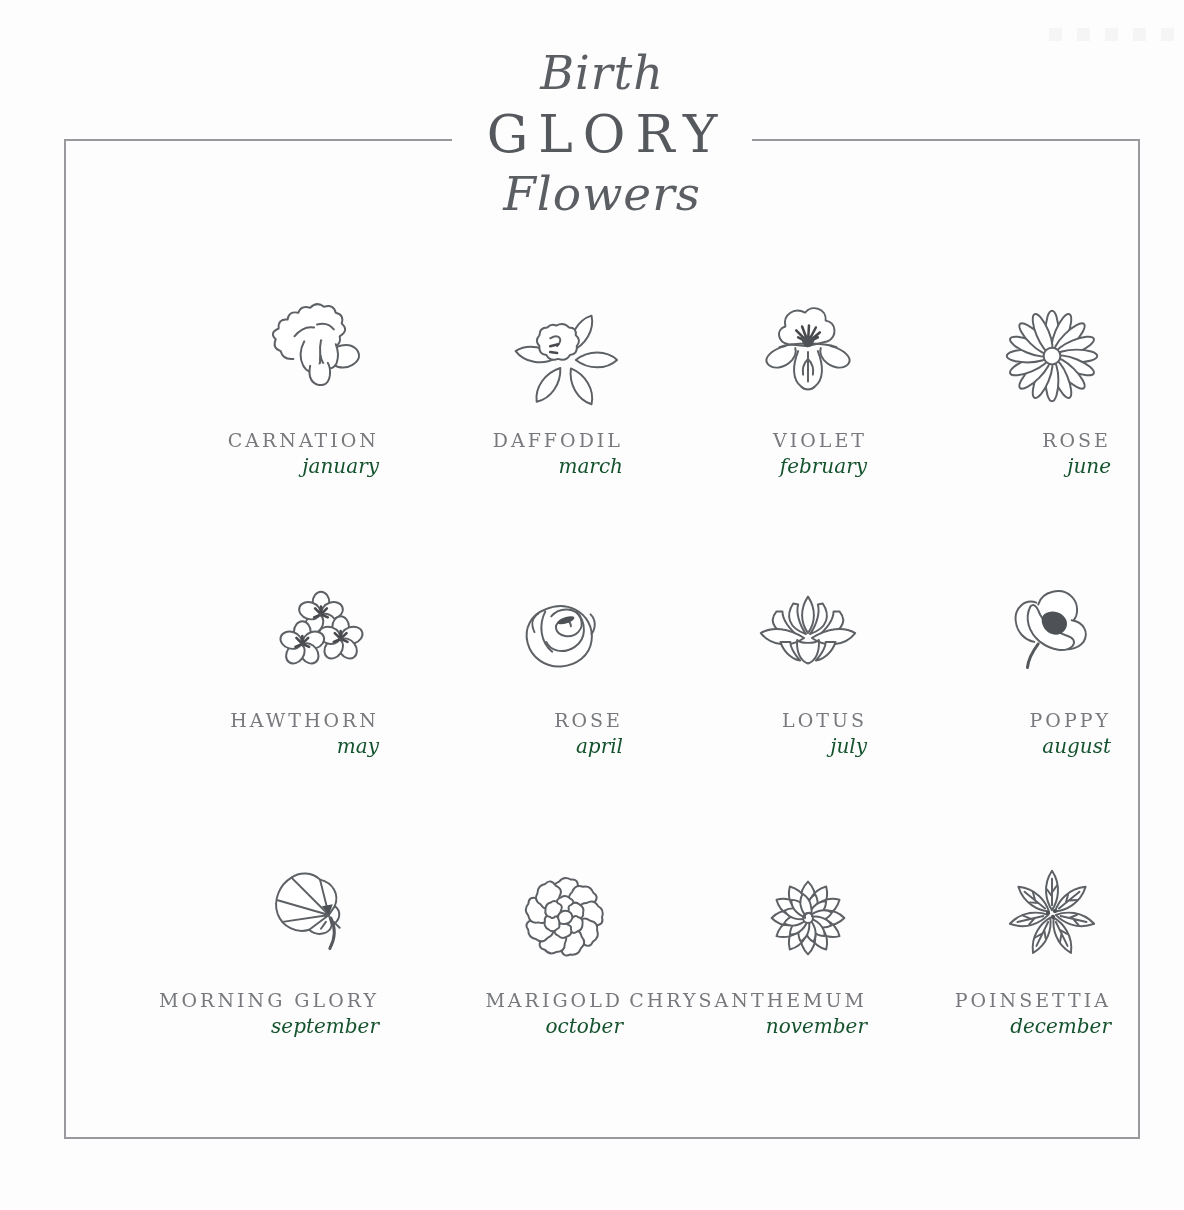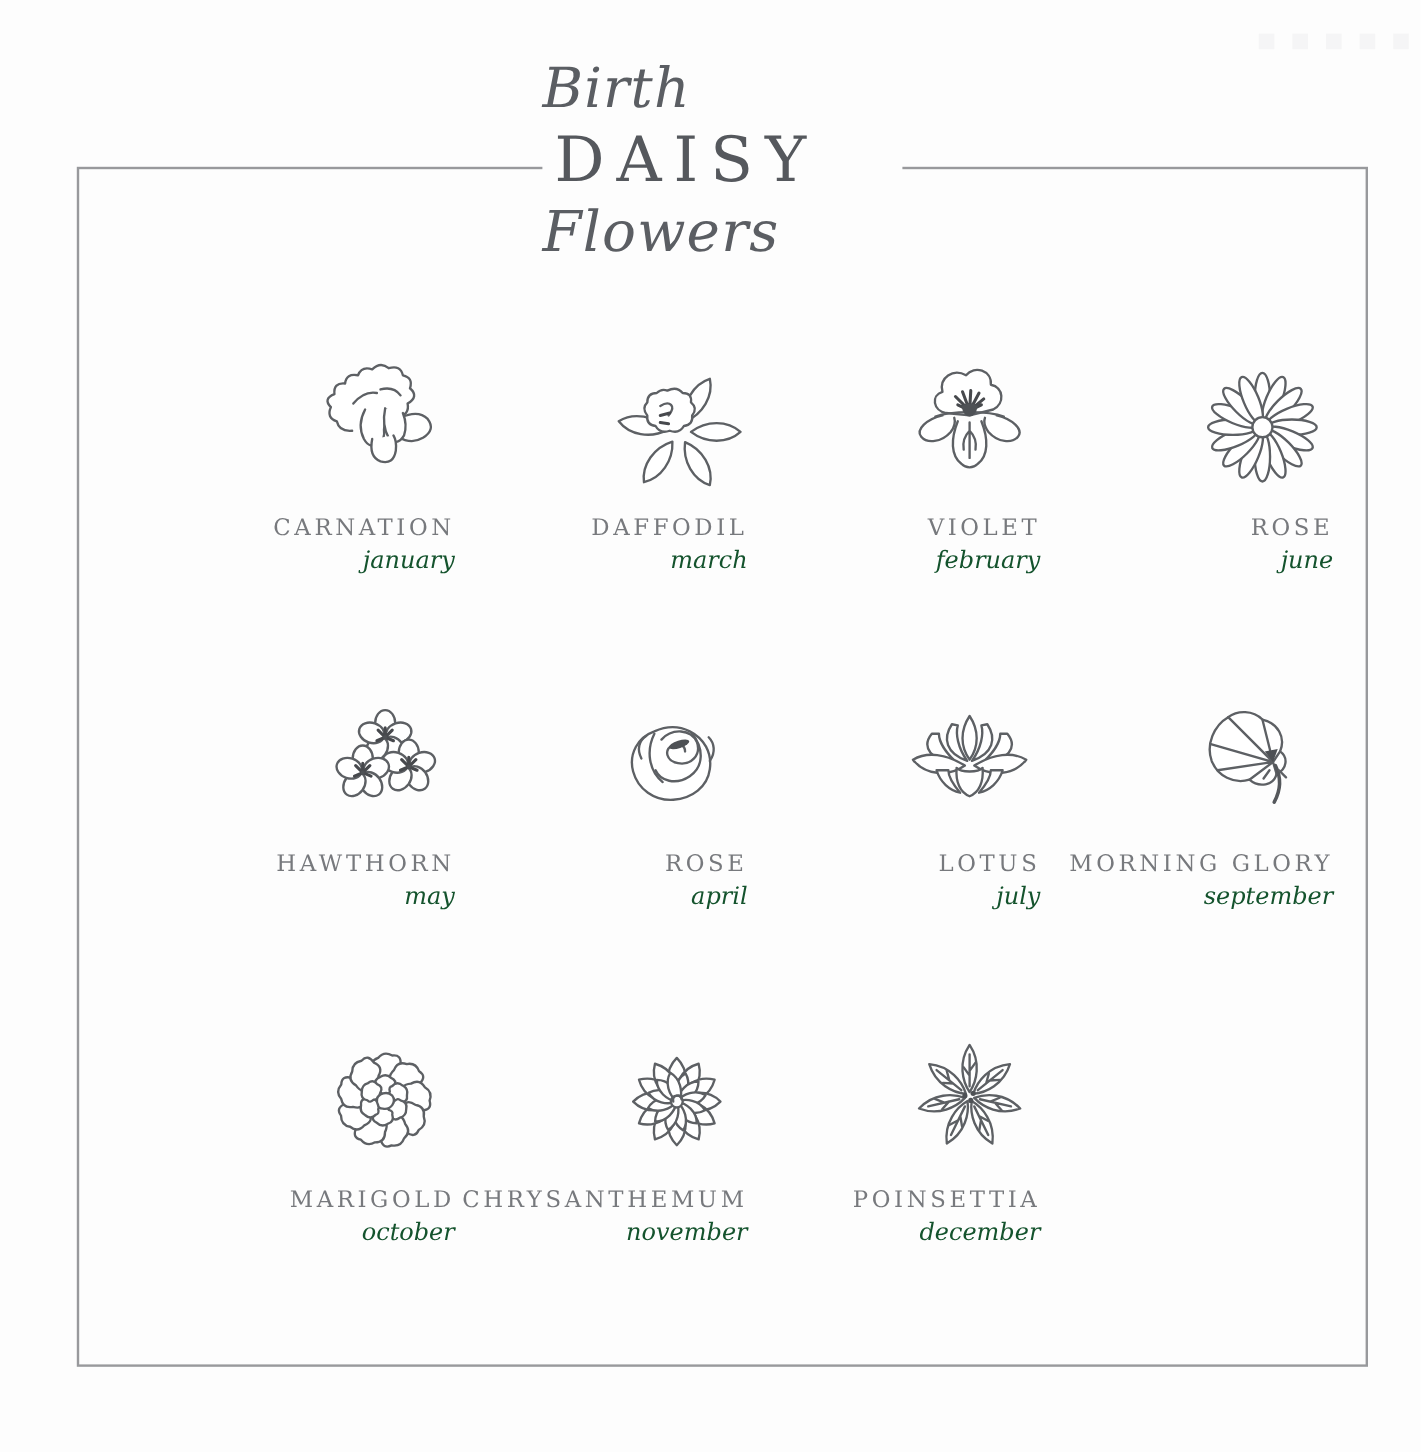--- a/index.html
+++ b/index.html
@@ -9,21 +9,21 @@
     font-family:"DejaVu Serif", serif;
   }
   
   .frame{
     position:absolute;left:64px;top:139px;width:1072px;height:996px;
     border:2px solid #98999c;background:transparent;z-index:1;
   }
   
   .title-block{
     position:absolute;left:452px;top:42px;width:300px;z-index:2;
-    background:#fdfdfd;text-align:left;
+    background:#fdfdfd;text-align:center;
   }
   .t-script{
     font-style:italic;font-size:46px;line-height:62px;color:#5b5e63;
     letter-spacing:1px;
   }
   .t-bottom{font-size:47px;line-height:60px;font-style:italic;}
   .t-main{
     font-style:normal;font-size:52px;line-height:60px;color:#55585d;
     letter-spacing:10px;padding-left:10px;
   }
@@ -65,21 +65,21 @@
     <span></span>
     <span></span>
     <span></span>
     <span></span>
   </div>
 
   <div class="frame"></div>
 
   <div class="title-block">
     <div class="t-script">Birth</div>
-    <div class="t-main">DAISY</div>
+    <div class="t-main">GLORY</div>
     <div class="t-script t-bottom">Flowers</div>
   </div>
 
   <div class="grid">
 
     <div class="cell">
       <div class="art">
         <svg viewBox="0 0 120 120">
           <path class="fw" d="M33,63 q-11,1 -13,-8 q-9,-3 -5,-12 q-7,-7 3,-11 q-1,-10 9,-9 q1,-9 11,-7 q3,-8 12,-5 q7,-7 14,-1 q10,-3 12,6 q9,2 6,11 q8,7 -2,13 q2,10 -9,11 q-3,7 -13,5"></path>
           <path class="ln" d="M34,40 q9,-11 20,-9 M57,28 q11,-3 17,5"></path>
@@ -216,20 +216,34 @@
           <path class="fw" d="M108,57 C96,50 80,52 64,62 C78,72 98,70 108,57 Z"></path>
           <path class="fw" d="M32,66 C35,76 43,83 52,85 C46,78 42,72 42,66 Z"></path>
           <path class="fw" d="M88,66 C85,76 77,83 68,85 C74,78 78,72 78,66 Z"></path>
           <path class="fw" d="M49,64 C48,76 52,85 60,88 C68,85 72,76 71,64 C67,68 53,68 49,64 Z"></path>
         </svg>
       </div>
       <div class="fname">LOTUS</div>
       <div class="fmonth">july</div>
     </div>
 
+    <div class="cell">
+      <div class="art">
+        <svg viewBox="0 0 120 120">
+          <path class="fw" d="M46,28 C50,14 70,10 80,20 C87,27 87,38 82,44"></path>
+          <path class="fw" d="M44,26 C32,22 22,32 23,44 C24,56 32,64 42,66"></path>
+          <path class="fw" d="M80,44 C92,46 98,56 92,66 C86,74 72,76 64,70"></path>
+          <path class="fw" d="M38,30 C32,42 36,56 48,66 C60,75 74,77 81,70 C84,66 82,62 76,60 C64,56 50,46 46,34 C44,29 41,27 38,30 Z"></path>
+          <path class="dkf" d="M52,38 C60,32 72,36 75,45 C77,54 68,61 60,58 C52,56 46,44 52,38 Z"></path>
+          <path class="st" d="M46,68 C40,76 36,84 35,92"></path>
+        </svg>
+      </div>
+      <div class="fname">POPPY</div>
+      <div class="fmonth">august</div>
+    </div>
 
     <div class="cell">
       <div class="art">
         <svg viewBox="0 0 120 120">
           <path class="fw" d="M31,21 C19,28 12,44 17,58 C22,71 36,78 49,74 C57,81 70,79 72,69 C81,65 82,55 75,50 C80,38 73,26 60,23 C52,15 39,15 31,21 Z"></path>
           <path class="ln" d="M69,59 L31,21 M69,59 L17,44 M69,59 L22,66 M69,59 L49,74 M69,59 L60,23 M69,59 L75,50 M69,59 L72,69"></path>
           <path class="dkf" d="M69,59 l-7,-9 l11,-2 z"></path>
           <path class="st" d="M71,62 C76,72 76,82 70,93"></path>
           <path class="ln" d="M66,66 l-5,7 M74,66 l6,6"></path>
         </svg>

